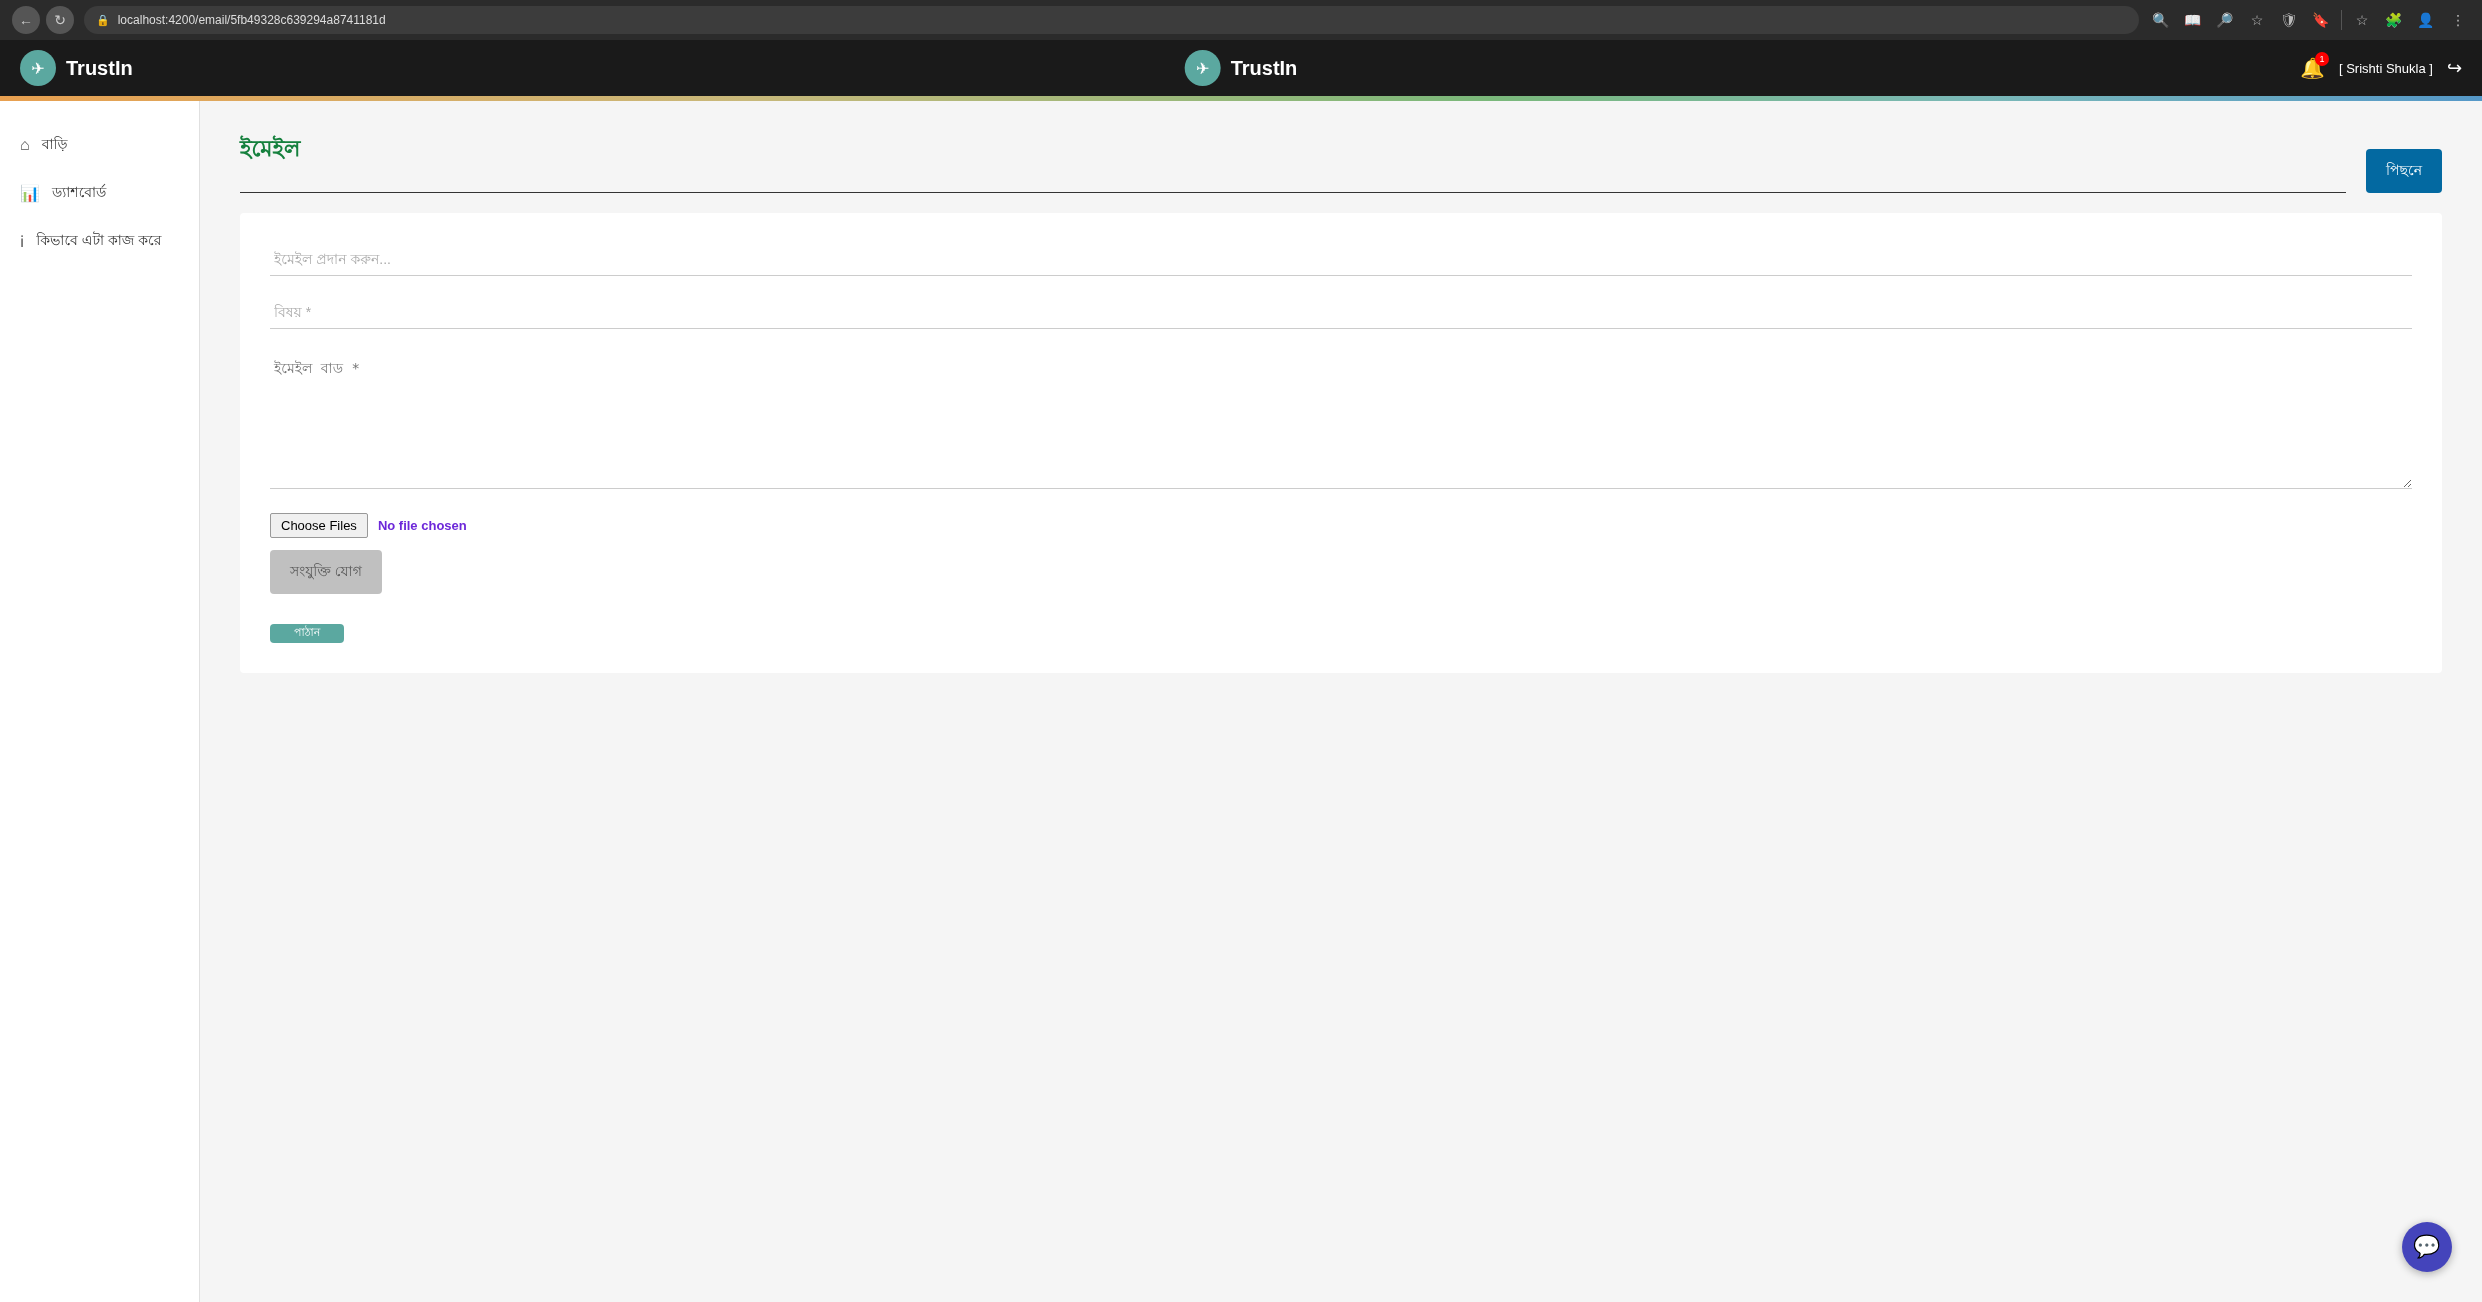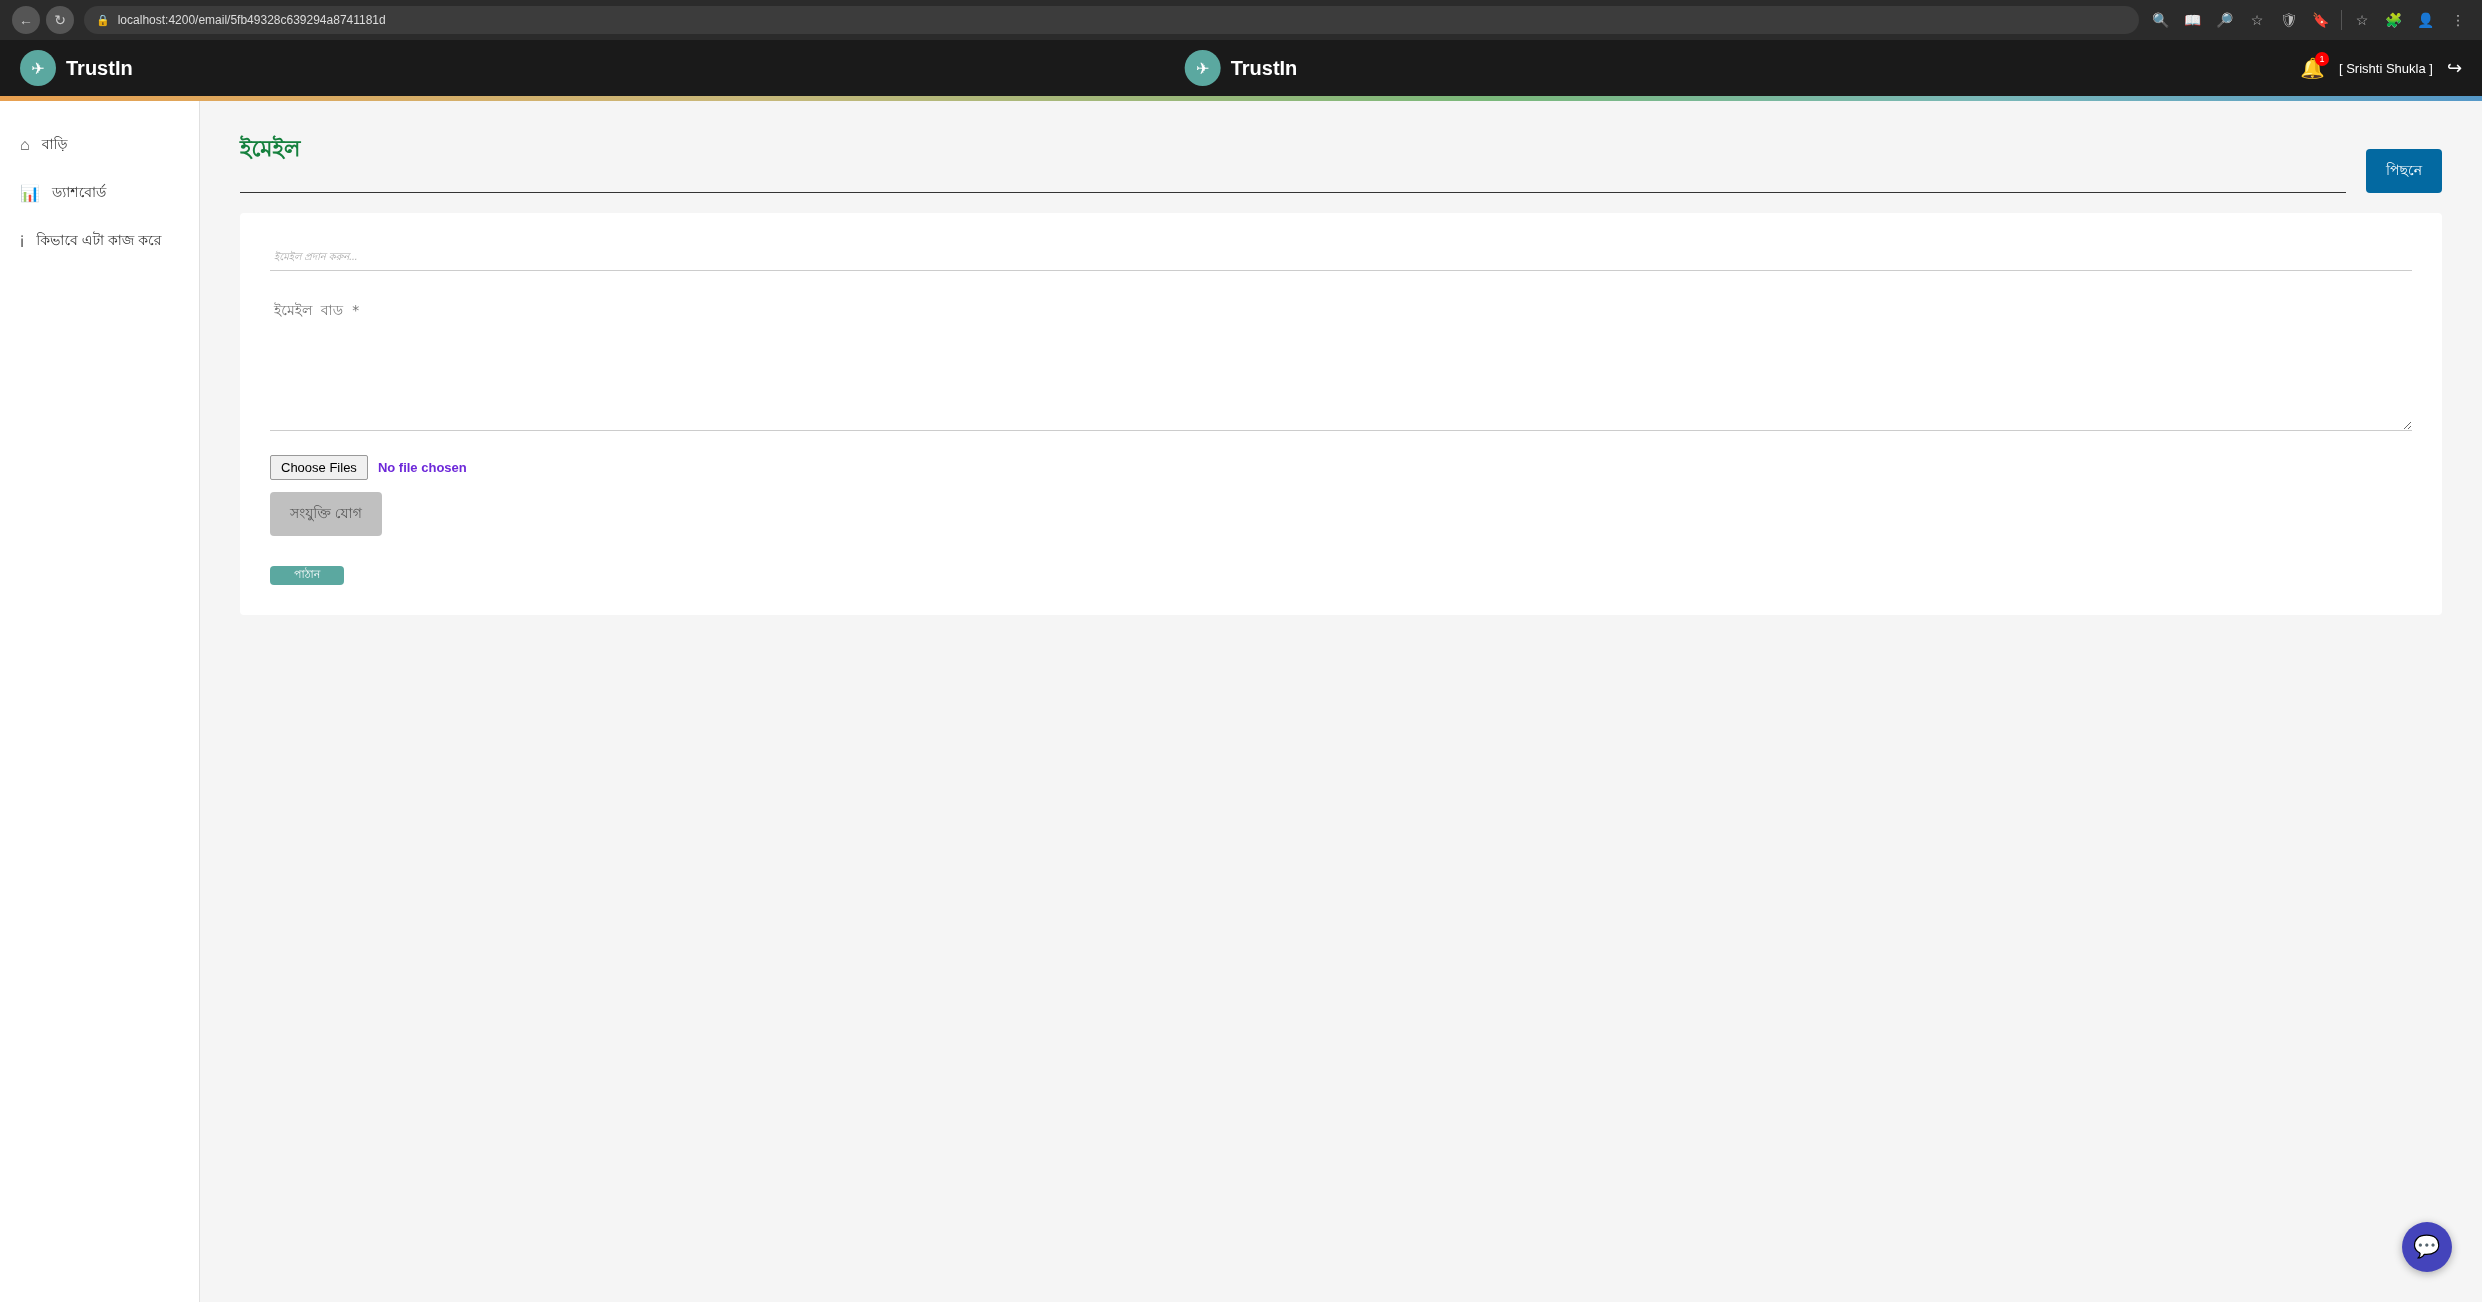--- a/index.html
+++ b/index.html
@@ -233,25 +233,24 @@
       padding: 30px;
     }
     .form-field {
       margin-bottom: 20px;
     }
     .form-input {
       width: 100%;
       border: none;
       border-bottom: 1px solid #ccc;
       padding: 8px 4px;
-      font-size: 10px;
+      font-size: 14px;
       outline: none;
       background: transparent;
       color: #555;
-      font-style: italic;
     }
     .form-input::placeholder {
       color: #aaa;
     }
     .form-textarea {
       width: 100%;
       border: none;
       border-bottom: 1px solid #ccc;
       padding: 8px 4px;
       font-size: 14px;
@@ -406,20 +405,23 @@
     </div>
 
 
     <div class="form-card">
       
       <div class="form-field">
         <input type="text" class="form-input" placeholder="ইমেইল প্রদান করুন..." style="">
       </div>
 
       
+      <div class="form-field">
+        <input type="text" class="form-input" placeholder="বিষয় *" style="">
+      </div>
 
       
       <div class="form-field">
         <textarea class="form-textarea" placeholder="ইমেইল বাড *" style=""></textarea>
       </div>
 
       
       <div class="file-area">
         <div class="file-input-wrapper">
           <button class="choose-files-btn">Choose Files</button>

